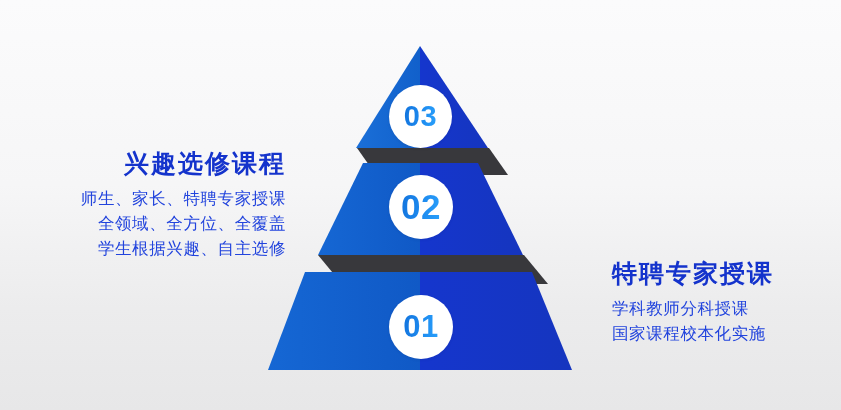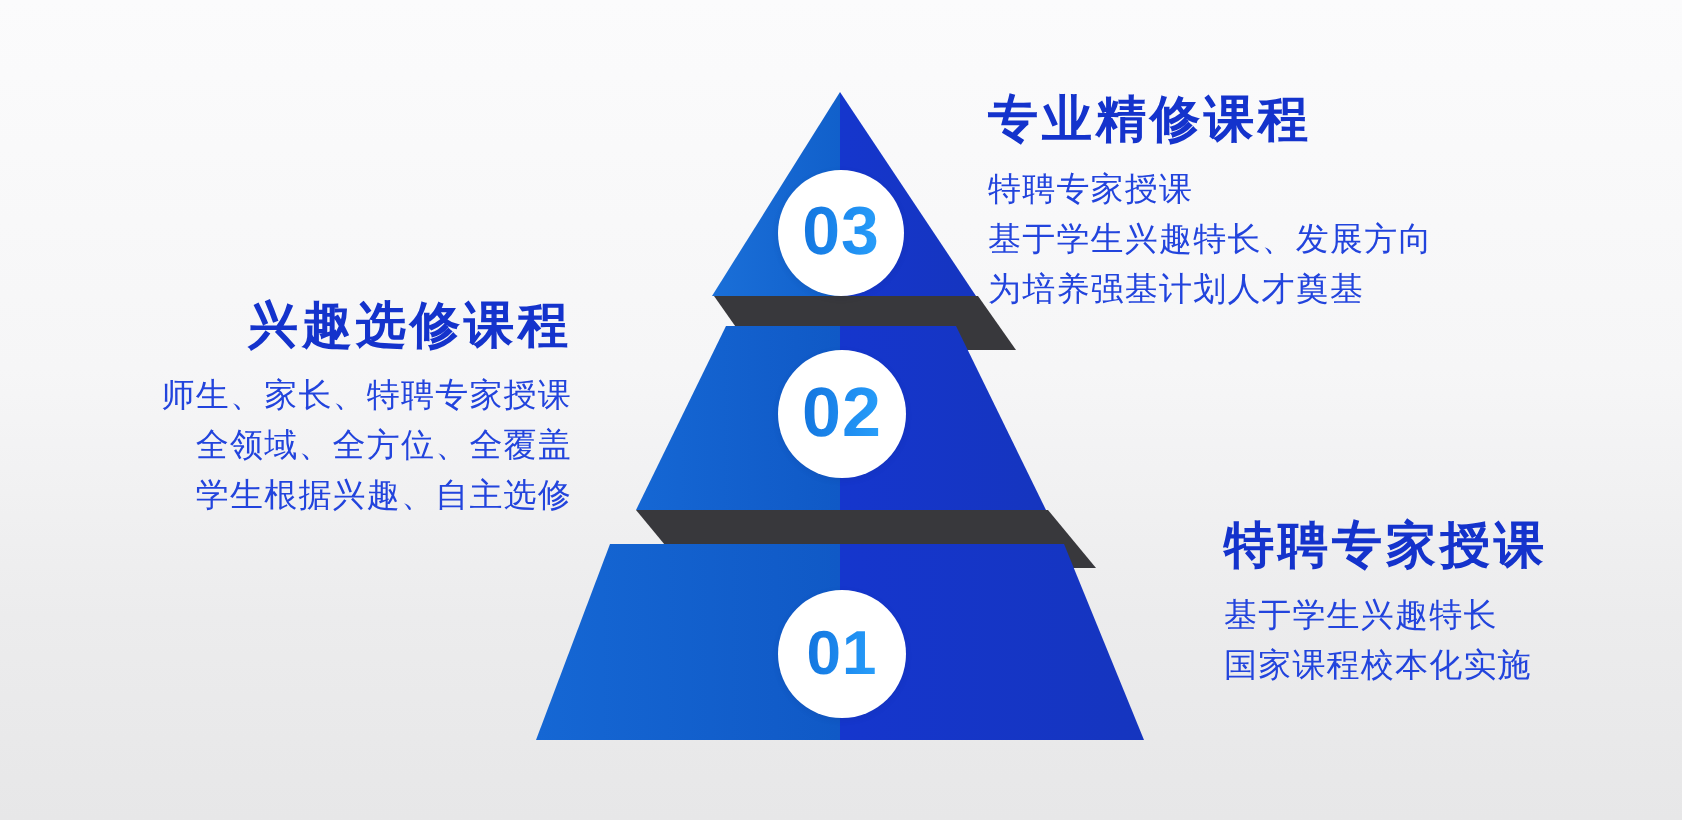--- a/index.html
+++ b/index.html
@@ -41,21 +41,21 @@
   .num-badge span {
     font-weight: bold;
     letter-spacing: 0.5px;
     background: linear-gradient(95deg, #1273dd 0%, #1e8cf0 55%, #29a0fb 100%);
     -webkit-background-clip: text;
     background-clip: text;
     color: transparent;
     -webkit-text-fill-color: transparent;
   }
   #badge-03 { left: 389px; top: 85px;  width: 63px; height: 63px; }
-  #badge-03 span { font-size: 34px; }
+  #badge-03 span { font-size: 29px; }
   #badge-02 { left: 389px; top: 175px; width: 64px; height: 64px; }
   #badge-02 span { font-size: 35px; }
   #badge-01 { left: 389px; top: 295px; width: 64px; height: 64px; }
   #badge-01 span { font-size: 31px; }
 
   
   .block {
     position: absolute;
   }
   .block-title {
@@ -121,39 +121,31 @@
   <div class="num-badge" id="badge-03">
     <span>03</span>
   </div>
   <div class="num-badge" id="badge-02">
     <span>02</span>
   </div>
   <div class="num-badge" id="badge-01">
     <span>01</span>
   </div>
 
-  <div class="block" id="block-tier3">
-    <div class="block-title">专业精修课程</div>
-    <div class="block-lines">
-      <div>特聘专家授课</div>
-      <div>基于学生兴趣特长、发展方向</div>
-      <div>为培养强基计划人才奠基</div>
-    </div>
-  </div>
 
   <div class="block" id="block-tier2">
     <div class="block-title">兴趣选修课程</div>
     <div class="block-lines">
       <div>师生、家长、特聘专家授课</div>
       <div>全领域、全方位、全覆盖</div>
       <div>学生根据兴趣、自主选修</div>
     </div>
   </div>
 
   <div class="block" id="block-tier1">
     <div class="block-title">特聘专家授课</div>
     <div class="block-lines">
-      <div>基于学生兴趣特长</div>
+      <div>学科教师分科授课</div>
       <div>国家课程校本化实施</div>
     </div>
   </div>
 
 </div>
 
 </body></html>

